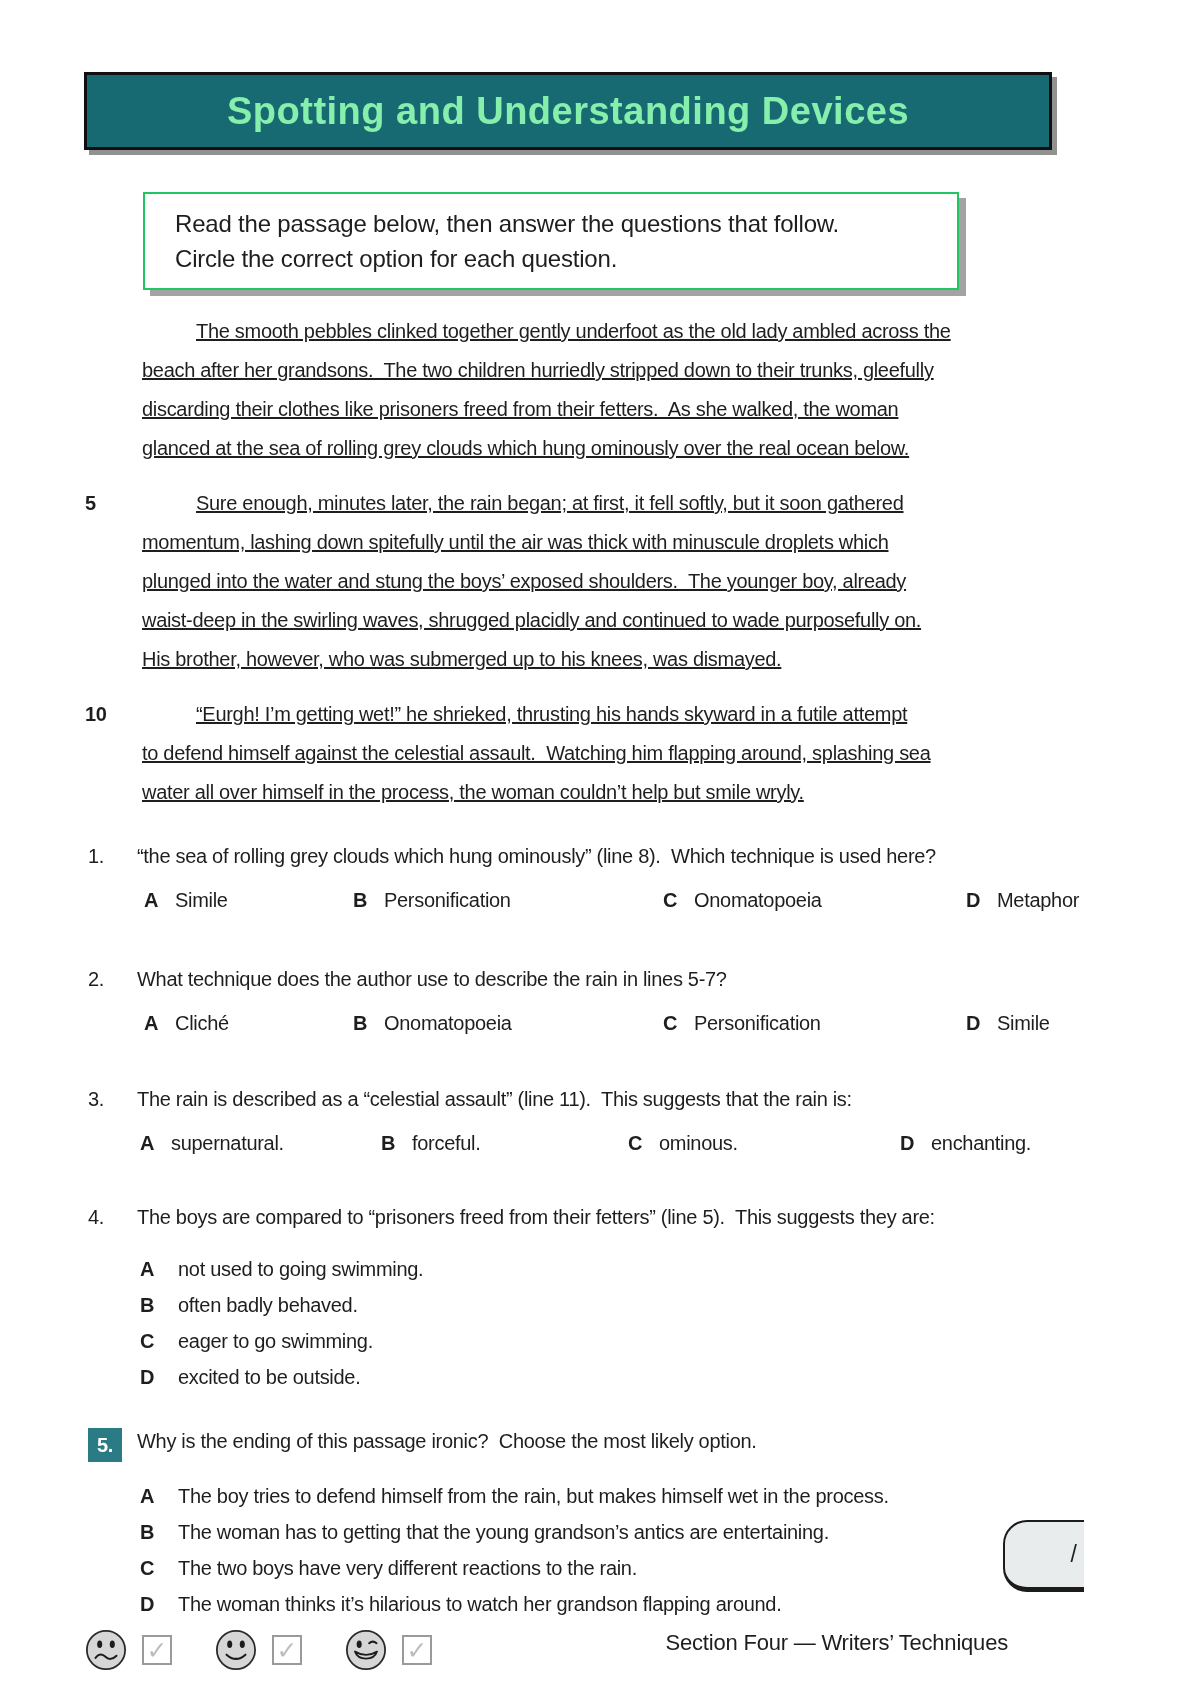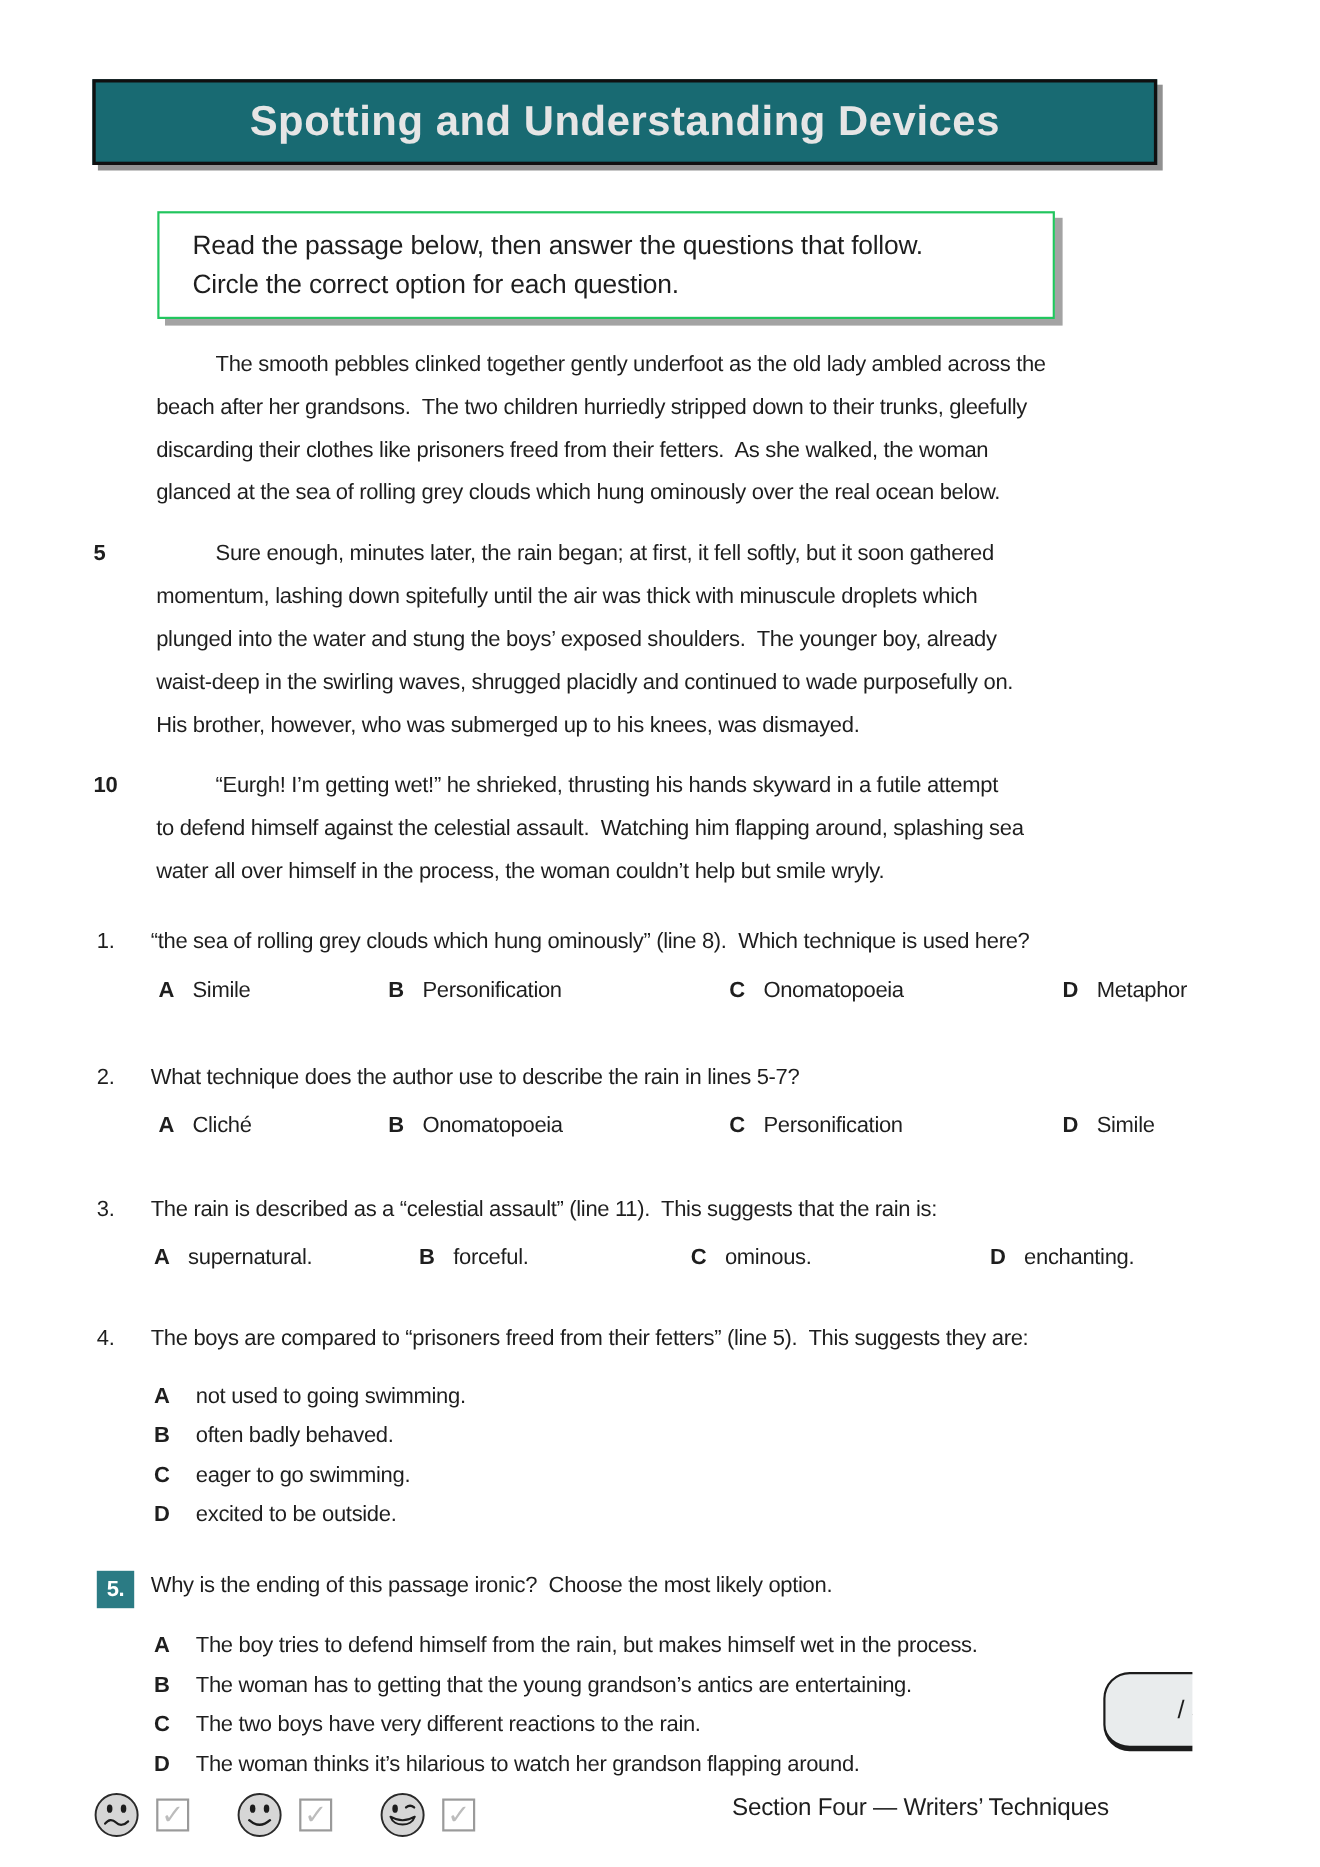--- a/index.html
+++ b/index.html
@@ -9,31 +9,31 @@
   }
   .pre { white-space:pre; }
 
   .page-number { position:absolute; left:1088px; top:28px; font-size:23px; color:#2a2a2a; }
 
   .banner {
     position:absolute; left:84px; top:72px; width:968px; height:78px; box-sizing:border-box;
     background:#186a72; border:3px solid #101010; box-shadow:5px 5px 0 #919191;
     display:flex; align-items:center; justify-content:center;
   }
-  .banner span { color:#e5e5e5; font-weight:bold; font-size:38px; letter-spacing:0.5px; }
+  .banner span { color:#86efac; font-weight:bold; font-size:38px; letter-spacing:0.5px; }
 
   .instr-box {
     position:absolute; left:143px; top:192px; width:816px; box-sizing:border-box;
     border:2px solid #22c55e; background:#ffffff; box-shadow:7px 6px 0 #a3a3a3;
     padding:12px 20px 12px 30px; font-size:24px; line-height:35px; letter-spacing:-0.2px;
   }
 
   .passage { position:absolute; left:142px; top:312px; width:1000px; font-size:20px; letter-spacing:-0.3px; }
   .para { position:relative; margin-bottom:16px; }
-  .pline { line-height:39px; white-space:pre; }
+  .pline { line-height:39px; white-space:pre;text-decoration:underline; }
   .indent { padding-left:54px; }
   .lmark { position:absolute; left:-57px; top:0; line-height:39px; font-weight:bold; }
 
   .q { position:absolute; left:88px; width:1060px; font-size:20px; letter-spacing:-0.3px; }
   .q-line { line-height:27px; display:flex; align-items:baseline; }
   .q-num { display:inline-block; width:49px; flex:0 0 49px; }
   .q5-num {
     display:inline-block; width:34px; height:34px; flex:0 0 34px; margin-right:15px;
     background:#2b7b84; color:#ffffff; font-weight:bold; text-align:center; line-height:34px;
     position:relative; top:4px;

